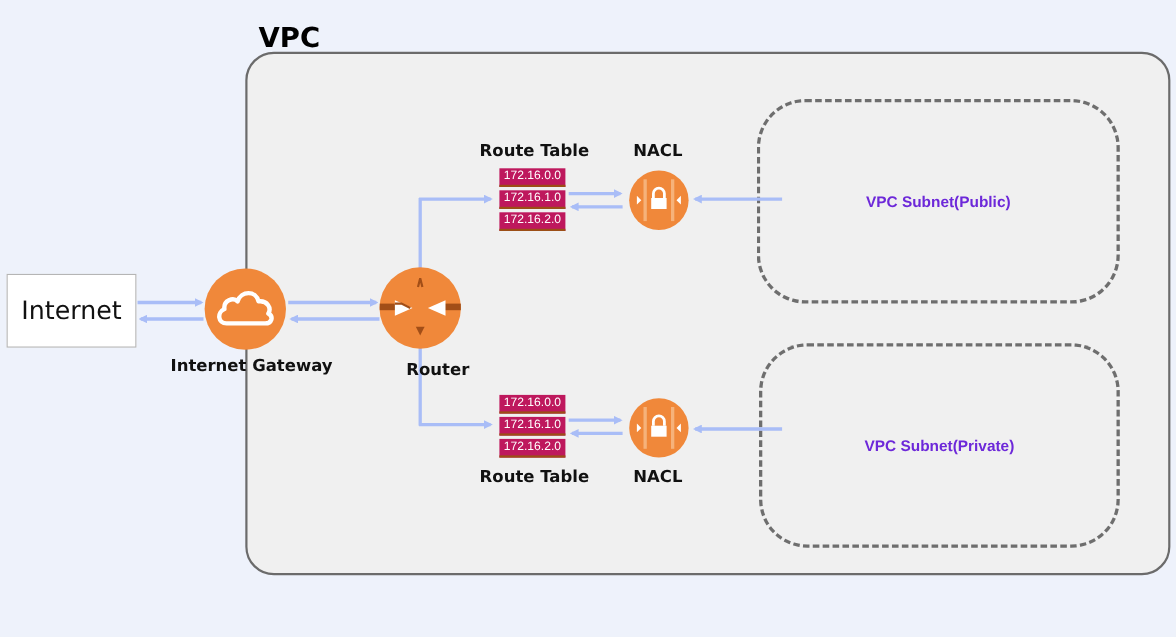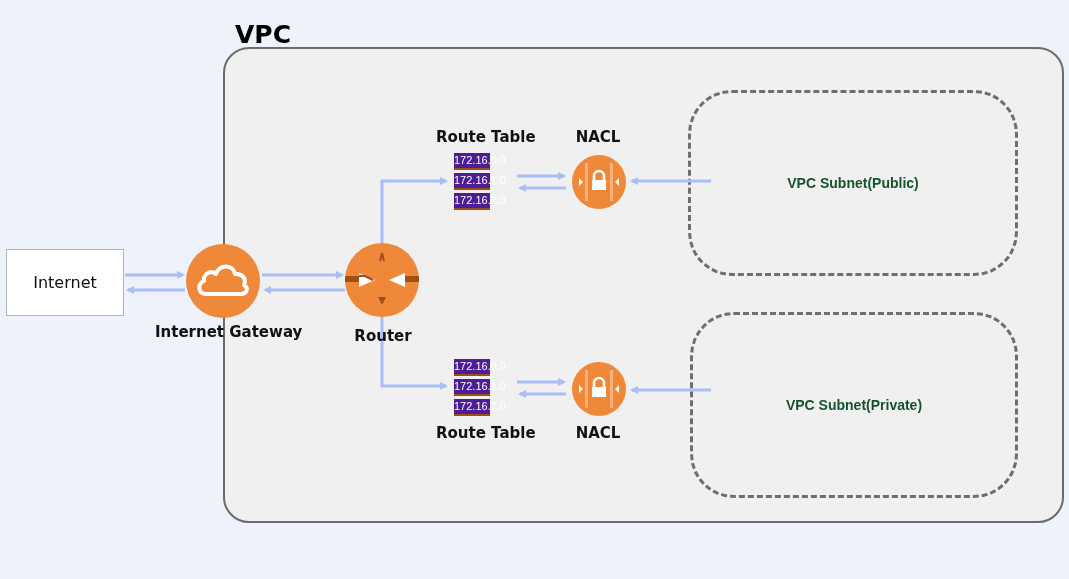--- a/index.html
+++ b/index.html
@@ -15,40 +15,40 @@
   }
   .vpc-box {
     left: 223px; top: 47px; width: 841px; height: 476px;
     background: #f0f0f0; border: 2px solid #6b6b6b; border-radius: 26px;
     box-sizing: border-box;
   }
   .internet-box {
     left: 6px; top: 249px; width: 118px; height: 67px;
     background: #fff; border: 1px solid #b5b5b5; box-sizing: border-box;
     display: flex; align-items: center; justify-content: center;
-    font-size: 16px; color: #111;
+    font-size: 23px; color: #111;
   }
   .circle {
     border-radius: 50%; background: #f0883a;
   }
   .label {
     font-size: 15px; color: #111; white-space: nowrap; text-align: center; font-weight: bold;
   }
   .rt-row {
-    position: absolute; width: 36px; height: 15px; background: #4c1d95;
+    position: absolute; width: 60px; height: 15px; background: #be185d;
     color: #fff; font-size: 11px; line-height: 15px; text-align: center;
     border-bottom: 2px solid #9c4e16; box-sizing: content-box;
     font-family: "Liberation Sans", sans-serif;
   }
   .subnet {
     border: 3px dashed #6e6e6e; border-radius: 44px; box-sizing: border-box;
     display: flex; align-items: center; justify-content: center;
   }
   .subnet-label {
-    font-weight: bold; font-size: 14px; color: #14532d;
+    font-weight: bold; font-size: 14px; color: #6d28d9;
     font-family: "Liberation Sans", sans-serif;
   }
   svg.wires { position: absolute; left: 0; top: 0; }
 </style>
 </head>
 <body>
 
 <div class="abs vpc-title">VPC</div>
 <div class="abs vpc-box"></div>
 
@@ -103,21 +103,21 @@
   <svg width="74" height="74" viewBox="0 0 74 74">
     <rect x="0" y="33" width="18" height="6" fill="#a24e17"></rect>
     <path d="M14,30 L30,37 L14,44 Z" fill="#fff"></path>
     <path d="M14,33 L20,33 L28,37" fill="none" stroke="#a24e17" stroke-width="2"></path>
     <rect x="56" y="33" width="18" height="6" fill="#a24e17"></rect>
     <path d="M60,30 L44,37 L60,44 Z" fill="#fff"></path>
     <path d="M35,18 L37,10 L39,18" fill="none" stroke="#a24e17" stroke-width="2"></path>
     <path d="M33,54 L37,62 L41,54" fill="#a24e17"></path>
   </svg>
 </div>
-<div class="abs label" style="left:345px;top:327px;width:76px;">Router</div>
+<div class="abs label" style="left:360px;top:327px;width:76px;">Router</div>
 
 <div class="abs label" style="left:436px;top:128px;width:98px;">Route Table</div>
 <div class="abs" style="left:454px;top:153px;width:60px;height:58px;">
   <div class="rt-row" style="top:0;">172.16.0.0</div>
   <div class="rt-row" style="top:20px;">172.16.1.0</div>
   <div class="rt-row" style="top:40px;">172.16.2.0</div>
 </div>
 
 <div class="abs" style="left:454px;top:359px;width:60px;height:58px;">
   <div class="rt-row" style="top:0;">172.16.0.0</div>

